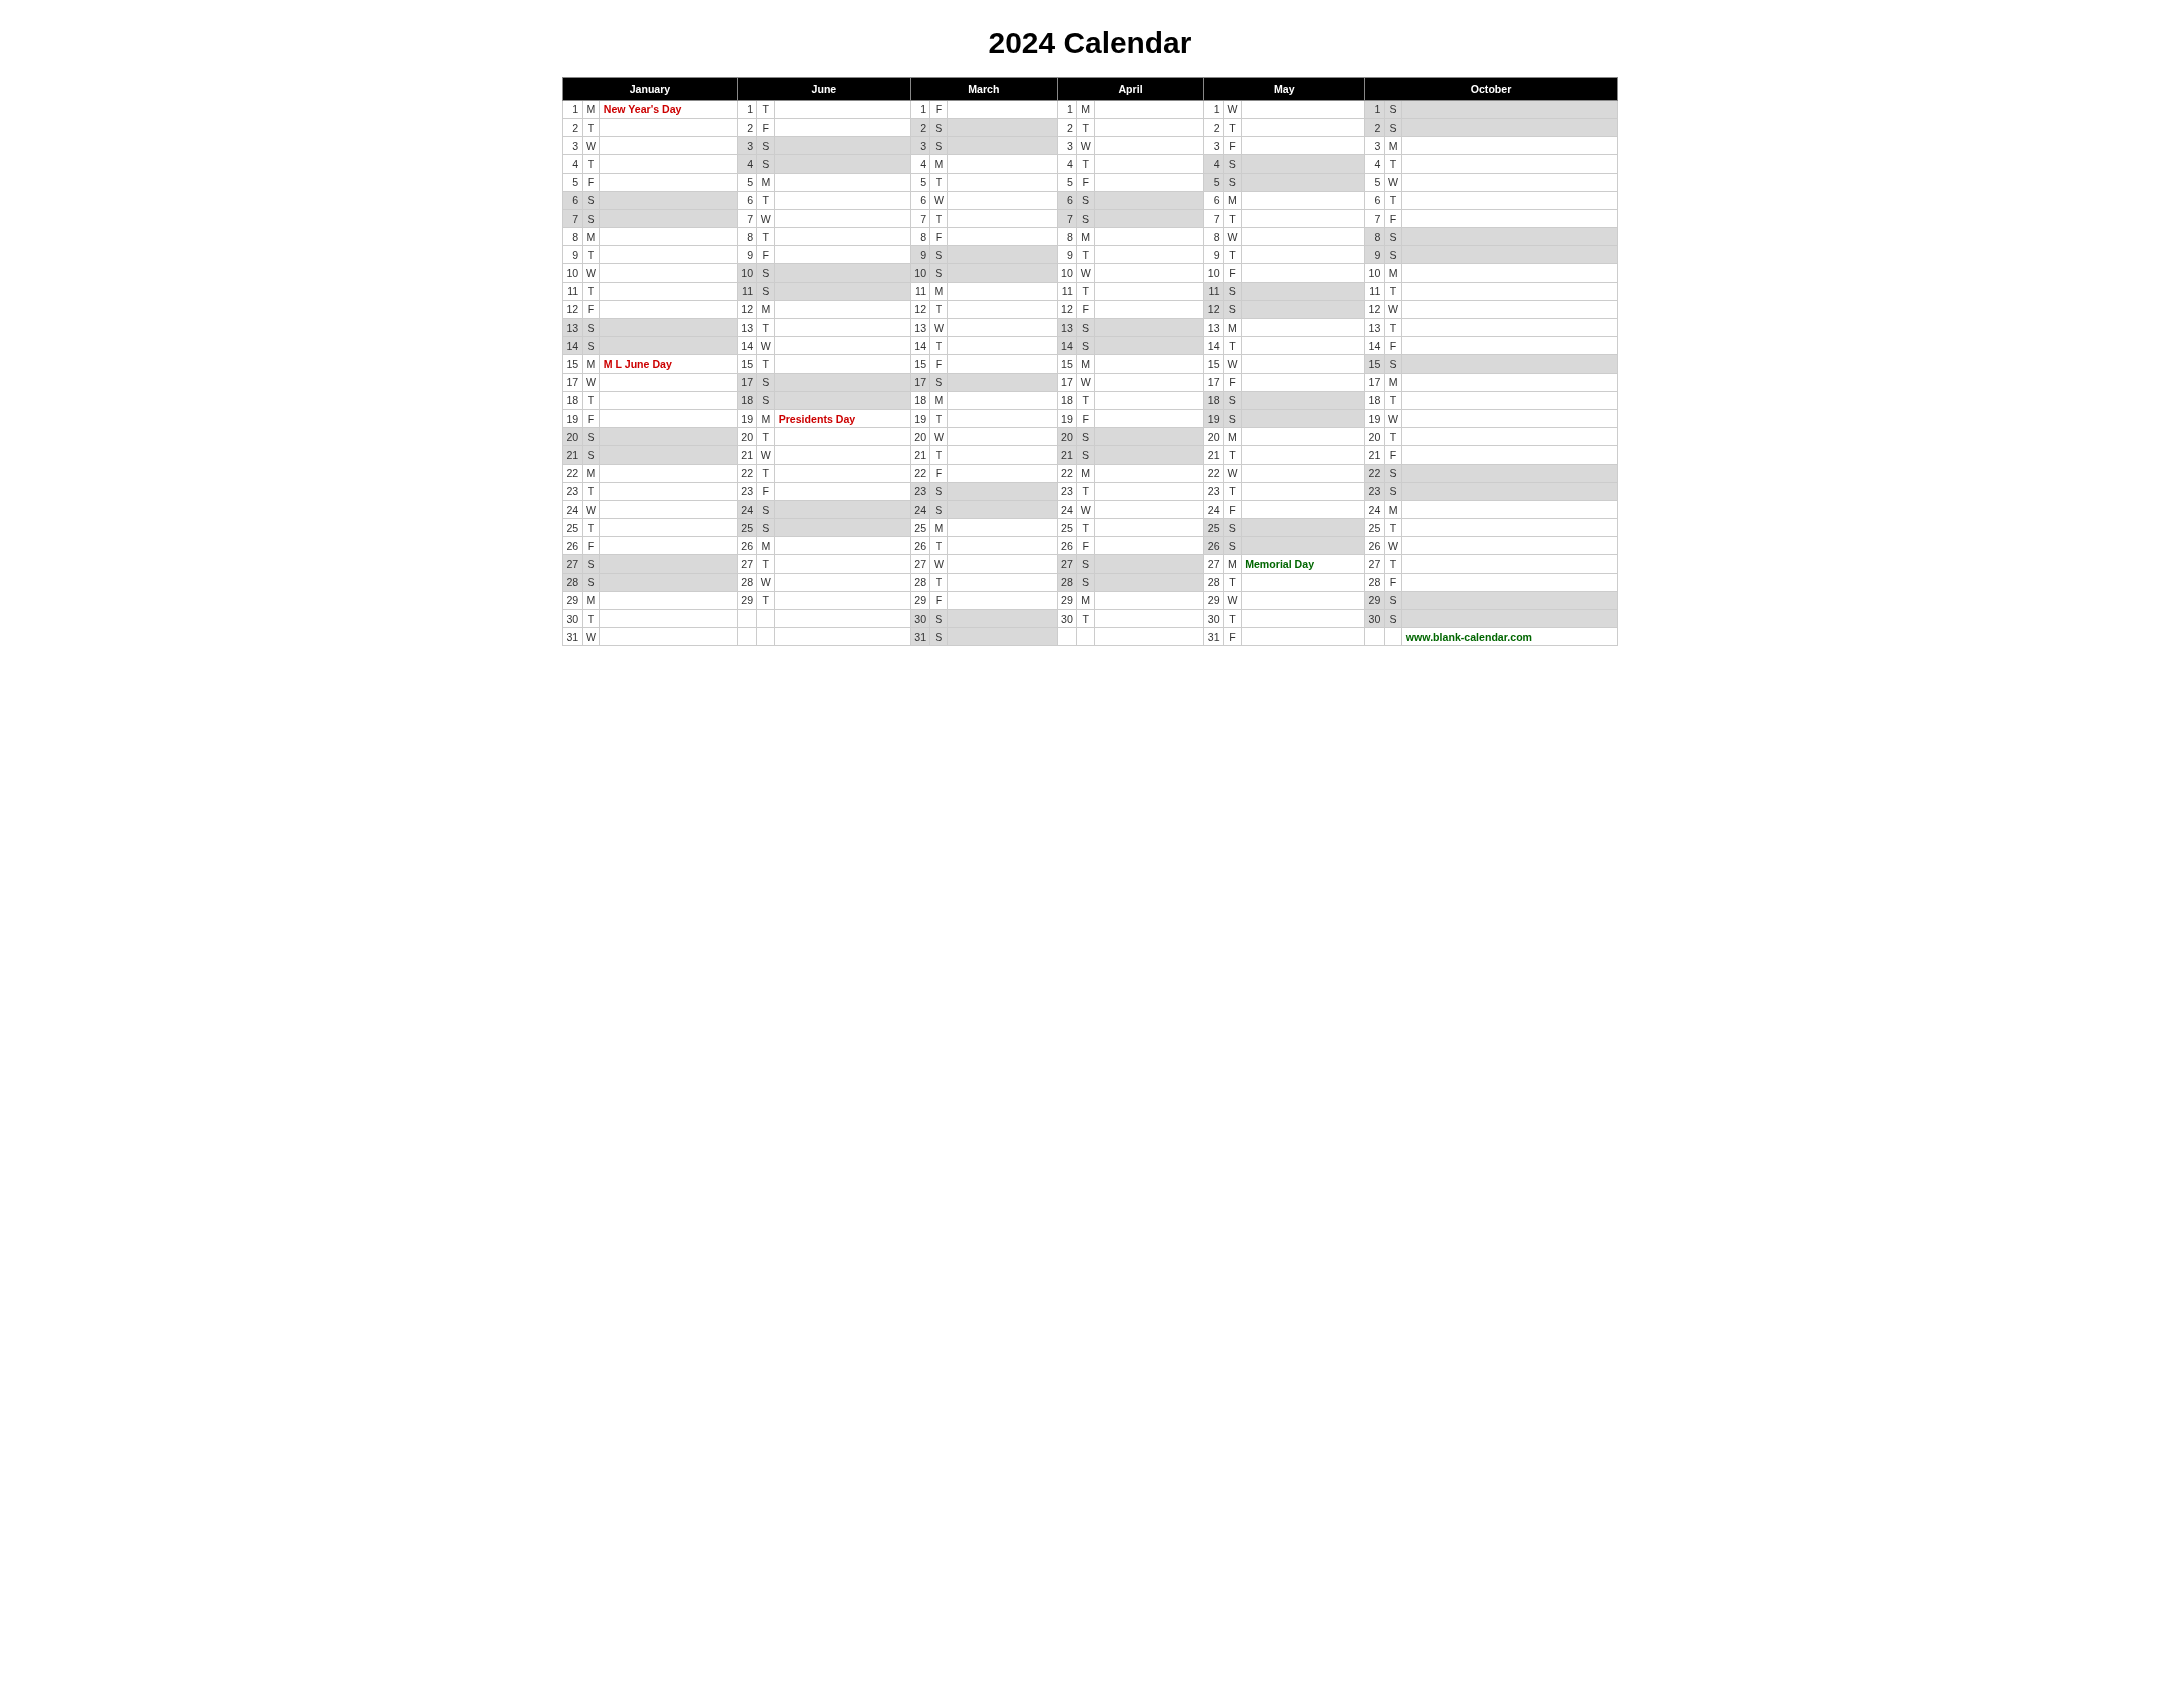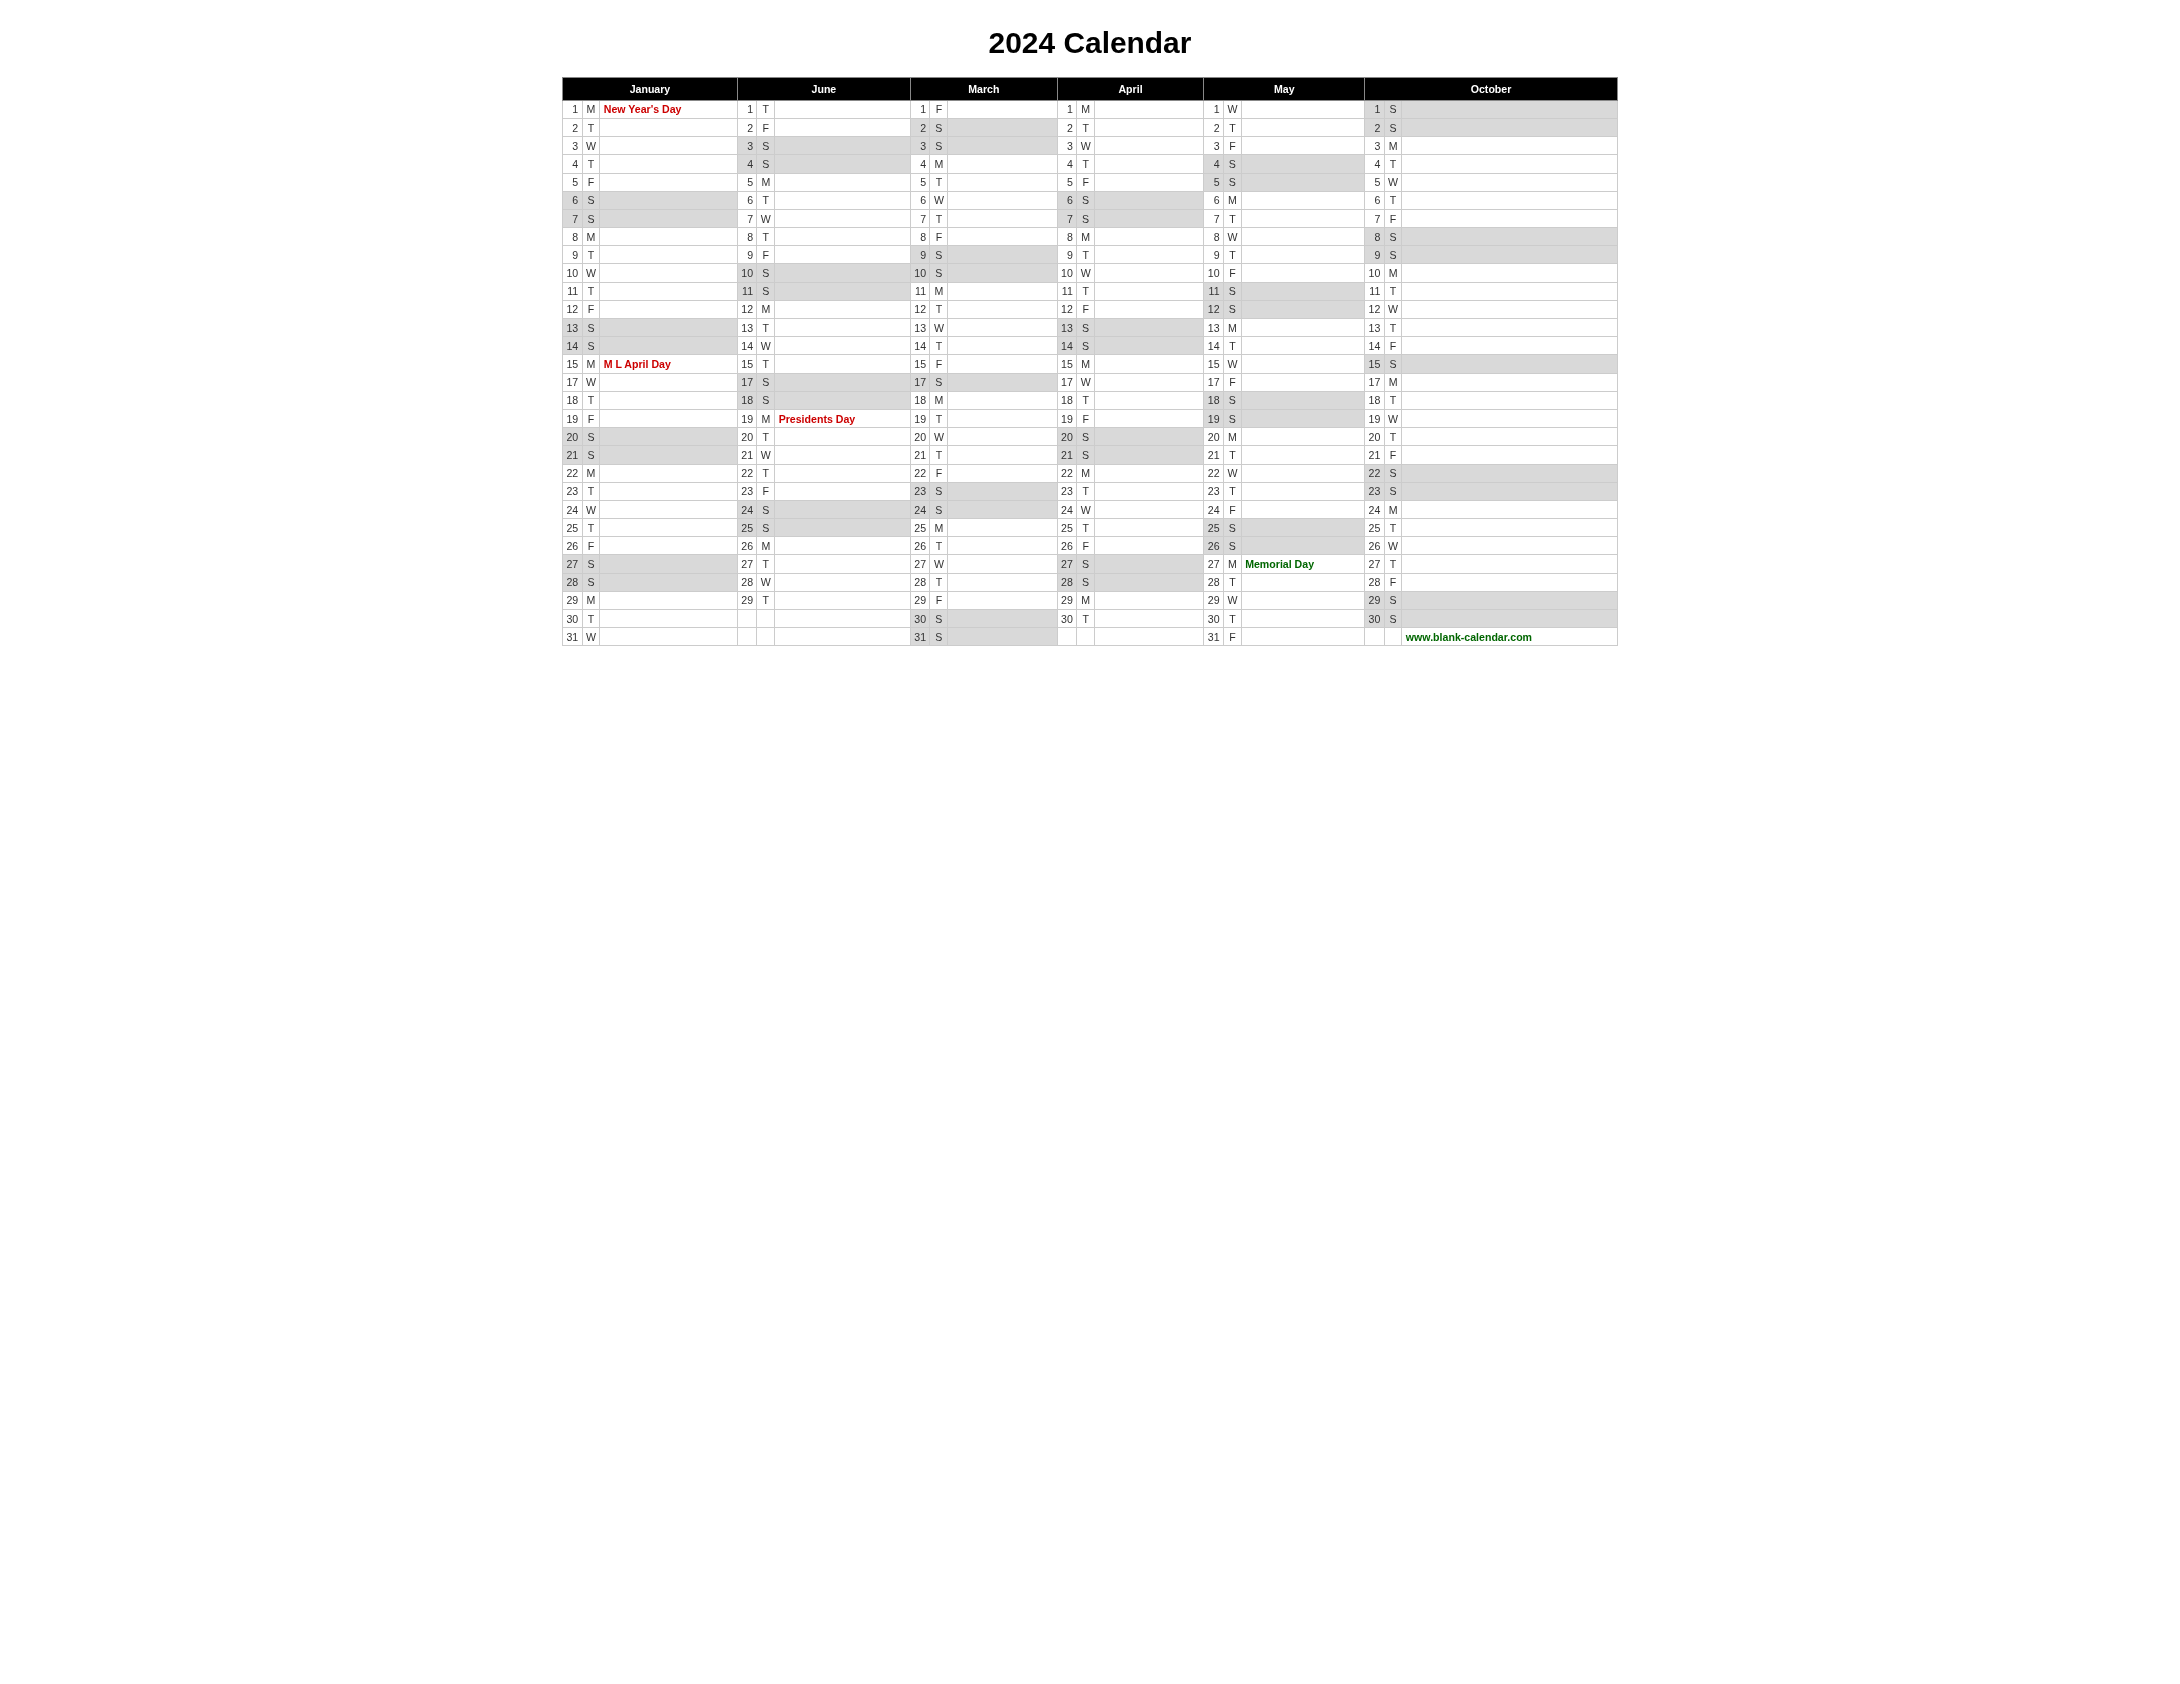--- a/index.html
+++ b/index.html
@@ -367,21 +367,21 @@
         <td class="day-num">14</td>
         <td class="day-letter">T</td>
         <td class="day-event"></td>
         <td class="day-num">14</td>
         <td class="day-letter">F</td>
         <td class="day-event"></td>
       </tr>
       <tr>
         <td class="day-num">15</td>
         <td class="day-letter">M</td>
-        <td class="day-event"><span class="holiday-red">M L April Day</span></td>
+        <td class="day-event"><span class="holiday-red">M L June Day</span></td>
         <td class="day-num">15</td>
         <td class="day-letter">T</td>
         <td class="day-event"></td>
         <td class="day-num">15</td>
         <td class="day-letter">F</td>
         <td class="day-event"></td>
         <td class="day-num">15</td>
         <td class="day-letter">M</td>
         <td class="day-event"></td>
         <td class="day-num">15</td>

